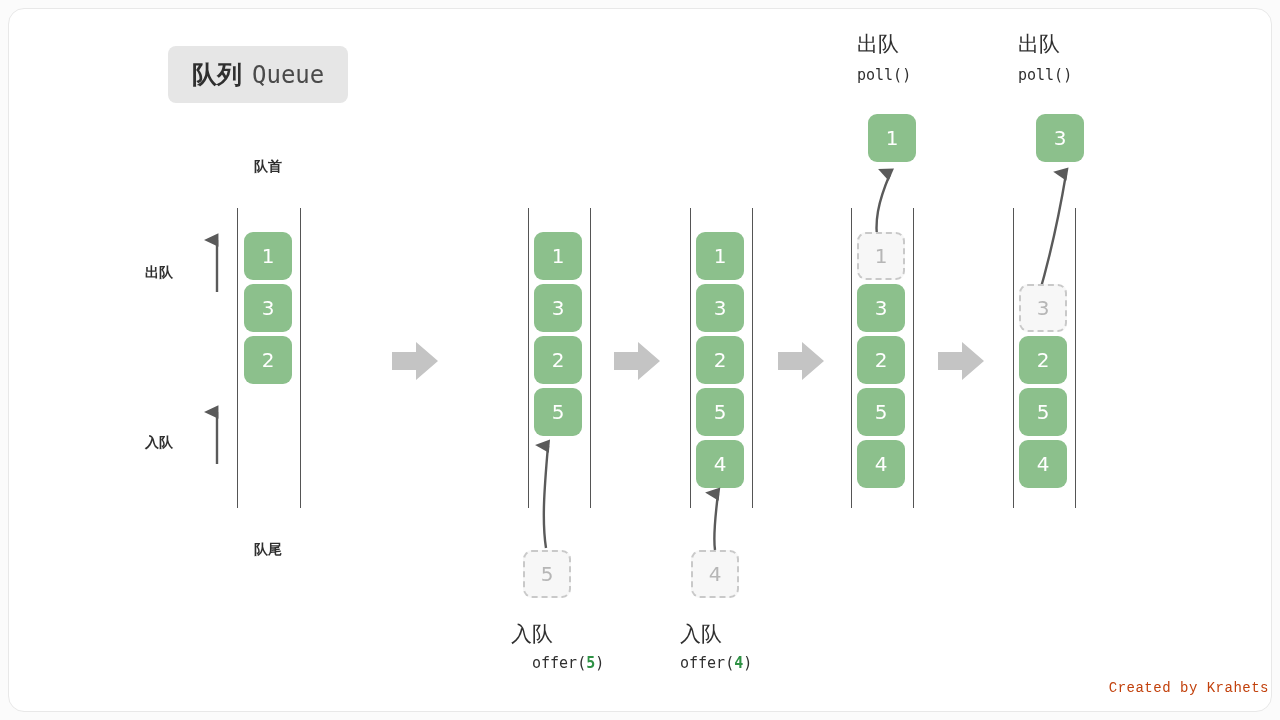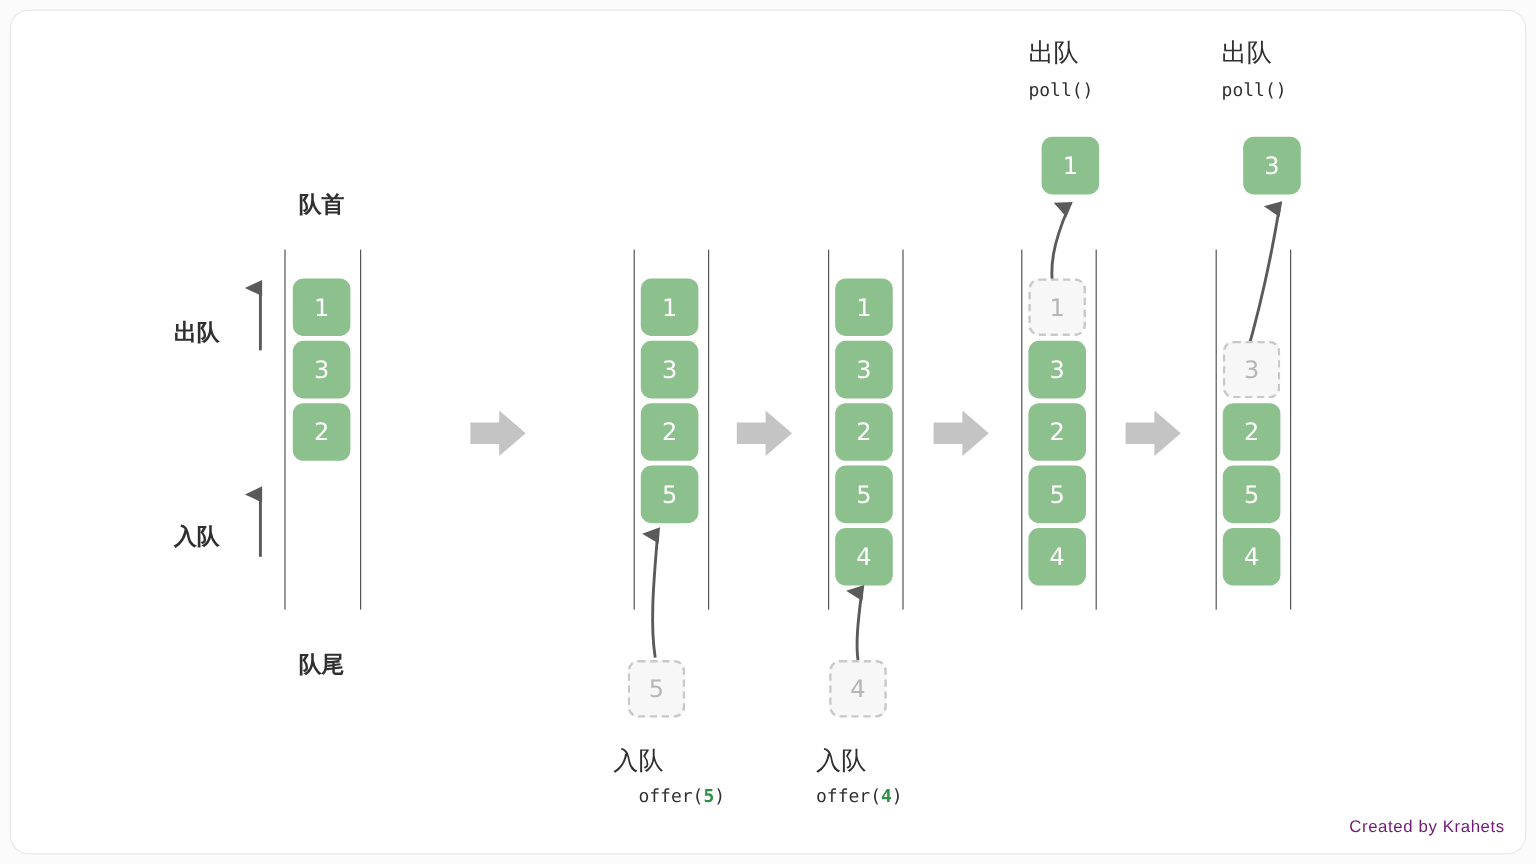--- a/index.html
+++ b/index.html
@@ -53,21 +53,21 @@
     font-family: "DejaVu Sans", "Liberation Sans", sans-serif;
   }
   .title-en {
     font-size: 24px;
     color: #4a4a4a;
     font-family: "DejaVu Sans Mono", "Liberation Mono", monospace;
   }
 
   
   .lbl-bold {
-    font-size: 19px;
+    font-size: 14px;
     font-weight: bold;
     color: #2f2f2f;
     font-family: Liberation Mono, monospace;
     white-space: nowrap;
   }
   .op-cn {
     font-size: 21px;
     color: #2f2f2f;
     font-family: "DejaVu Sans", "Liberation Sans", sans-serif;
     white-space: nowrap;
@@ -107,37 +107,41 @@
     border: 2px dashed #c9c9c9;
     color: #b6b6b6;
   }
 
   
   .step-arrow { position: absolute; }
 
   
   .credit {
     position: absolute;
-    right: 26px;
+    right: 11px;
     bottom: 24px;
     font-size: 14px;
     letter-spacing: 0.5px;
-    color: #701a75;
-    font-family: Liberation Sans, sans-serif;
+    color: #c2410c;
+    font-family: Liberation Mono, monospace;
     white-space: nowrap;
   }
 
   svg { display: block; overflow: visible; }
 </style>
 </head>
 <body>
 
 <div id="canvas">
   <div class="card"></div>
 
+  <div class="title-badge">
+    <span class="title-cn">队列</span>
+    <span class="title-en">Queue</span>
+  </div>
 
   <div class="lbl-bold abs" style="left:237px; top:158px; width:62px; text-align:center;">队首</div>
 
   <div class="lbl-bold abs" style="left:237px; top:541px; width:62px; text-align:center;">队尾</div>
 
   <div class="lbl-bold abs" style="left:145px; top:264px;">出队</div>
 
   <div class="lbl-bold abs" style="left:145px; top:434px;">入队</div>
 
   <svg class="abs" style="left:206px; top:232px;" width="24" height="62">

